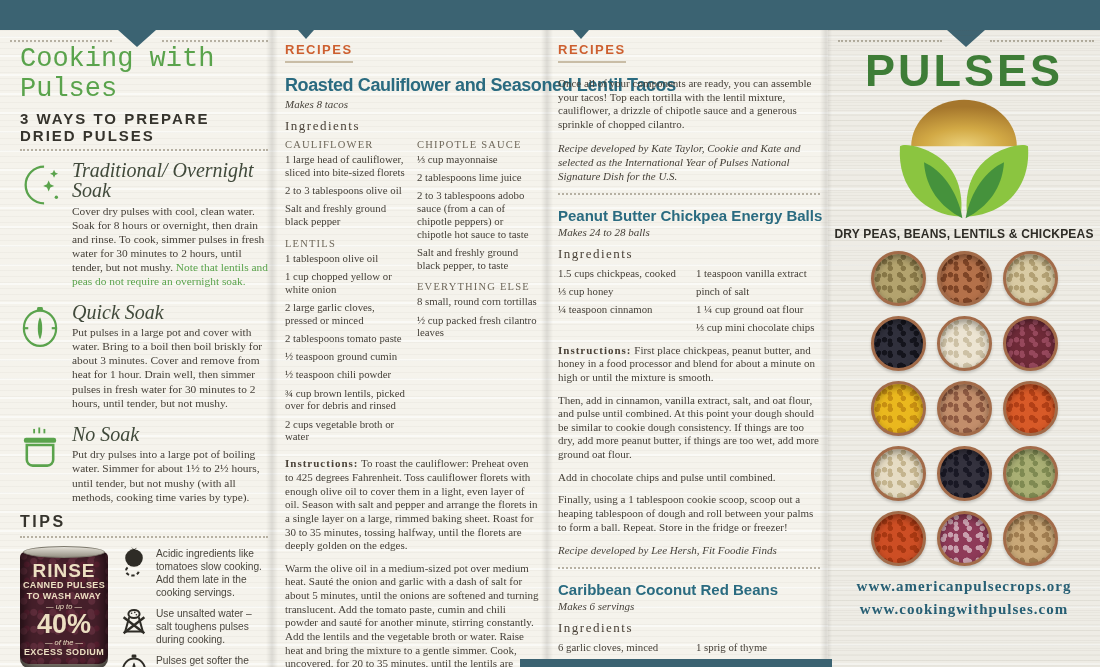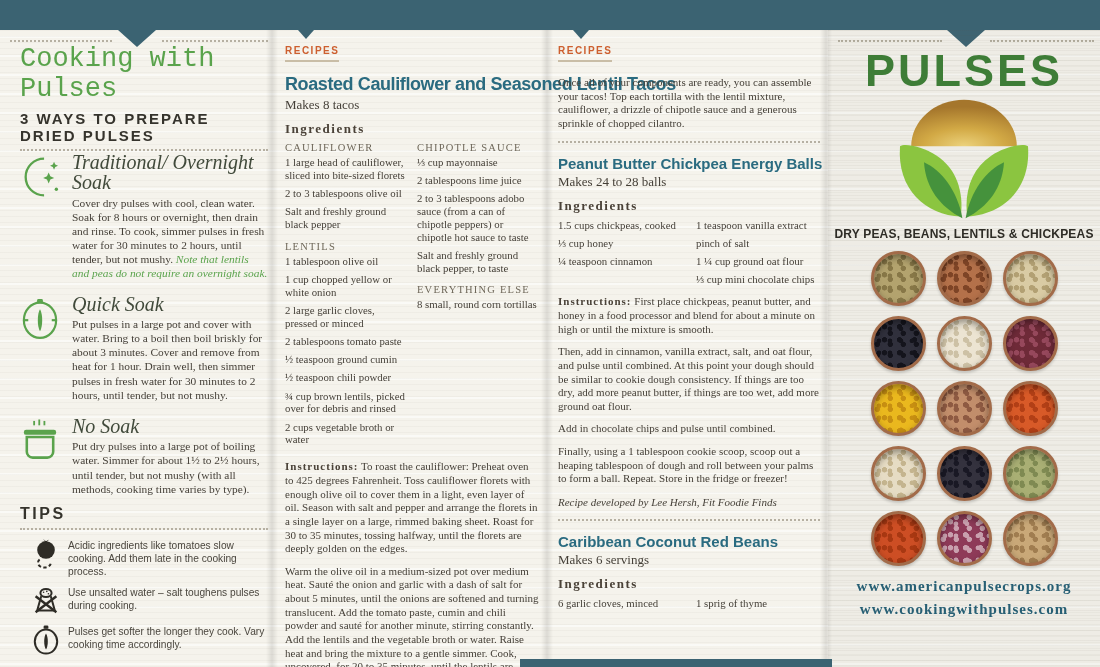--- a/index.html
+++ b/index.html
@@ -27,25 +27,25 @@
     background:rgba(120,110,95,.05);
     background-image:repeating-linear-gradient(180deg, rgba(90,75,60,.05) 0 1px, transparent 1px 5px); }
   .bottom-strip{ position:absolute; left:520px; top:659px; width:312px; height:8px; background:#3b6372; }
 
   
   .panel-left{ position:absolute; left:20px; top:44px; width:248px; }
   .lp-title{ font-size:27px; color:#5aa34c; margin-top:0;font-family:Liberation Mono, monospace; }
   .lp-sub{ font-family:"Liberation Sans",sans-serif; font-size:15px; font-weight:bold; color:#35332c;
     letter-spacing:2px; margin-top:6px; }
   .lp-divider{ border-top:2px dotted #b6b0a2; margin-top:5px; }
-  .method{ position:relative; padding-left:52px; margin-top:1px; }
+  .method{ position:relative; padding-left:52px; margin-top:9px; }
   .method .m-icon{ position:absolute; left:-2px; top:2px; width:46px; height:46px; }
   .m-title{ font-style:italic; font-size:20px; line-height:1.02; color:#414a3b; }
   .m-body{ font-size:11.4px; line-height:1.24; margin-top:3px; }
-  .m-note{ color:#5aa34c; font-style:italic; }
+  .m-note{ color:#5aa34c; }
   .tips-head{ font-family:"Liberation Sans",sans-serif; font-weight:bold; font-size:16px;
     letter-spacing:2.5px; color:#35332c; margin-top:9px; }
   .tips-wrap{ display:flex; margin-top:8px; }
   
   .can{ position:relative; width:88px; height:122px; flex:0 0 88px; }
   .can-top{ position:absolute; left:3px; right:3px; top:0; height:12px; border-radius:50%;
     background:linear-gradient(#e3e0d7,#969184); border:1px solid #7e7a6e; }
   .can-body{ position:absolute; left:0; right:0; top:6px; bottom:0; border-radius:5px 5px 9px 9px;
     background-color:#451f2a;
     background-image:
@@ -62,26 +62,26 @@
   .can-l5{ font-size:27px; font-weight:bold; line-height:1; }
   .tips-list{ flex:1; padding-left:10px; }
   .tip-row{ display:flex; align-items:flex-start; margin-bottom:7px; }
   .tip-icon{ flex:0 0 32px; height:32px; }
   .tip-text{ font-family:"Liberation Sans",sans-serif; font-size:10.2px; line-height:1.28; color:#4a463e; padding-left:6px; padding-top:1px; }
 
   
   .panel2{ position:absolute; left:285px; top:40px; width:254px; }
   .panel3{ position:absolute; left:558px; top:40px; width:262px; }
   .recipes-label{ display:inline-block; font-family:"Liberation Sans",sans-serif; font-weight:bold;
-    font-size:10px; letter-spacing:1.5px; color:#cd5f2f; border-bottom:2px solid #c9bda6; padding-bottom:4px; }
+    font-size:13px; letter-spacing:1.5px; color:#cd5f2f; border-bottom:2px solid #c9bda6; padding-bottom:4px; }
   .r-title{ font-family:"Liberation Sans",sans-serif; font-weight:bold; font-size:18px; letter-spacing:-.4px;
     color:#2a6b80; white-space:nowrap; margin-top:12px; }
   .r-title.wide{ font-size:15px; letter-spacing:0; }
-  .r-yield{ font-size:13px; margin-top:2px; }
-  .ing-label{ font-weight:bold; font-size:13px; letter-spacing:1.5px; color:#4a4238; margin-top:8px; }
+  .r-yield{ font-style:italic; font-size:11px; margin-top:2px; }
+  .ing-label{ font-weight:normal; font-size:13px; letter-spacing:1.5px; color:#4a4238; margin-top:8px; }
   .cols{ display:flex; margin-top:5px; }
   .col1{ width:132px; padding-right:8px; }
   .col2{ width:122px; }
   .gname{ font-size:10.5px; letter-spacing:1.2px; color:#6e6759; margin:10px 0 3px; }
   .gname.first{ margin-top:0; }
   .ing{ font-size:10.8px; line-height:1.18; margin-bottom:5.5px; }
   .body-p{ font-size:11px; line-height:1.24; margin-top:9px; }
   .instr-label{ font-weight:bold; letter-spacing:1px; color:#4a4238; }
   .credit{ font-style:italic; font-size:11px; line-height:1.28; margin-top:9px; }
   .p-divider{ border-top:2px dotted #b6b0a2; margin-top:10px; }
@@ -173,30 +173,42 @@
         </svg>
       </span>
       <div class="m-title">No Soak</div>
       <div class="m-body">Put dry pulses into a large pot of boiling water. Simmer for about 1½ to 2½ hours, until tender, but not mushy (with all methods, cooking time varies by type).</div>
     </div>
 
     <div class="tips-head">TIPS</div>
     <div class="lp-divider"></div>
 
     <div class="tips-wrap">
+      <div class="can">
+        <div class="can-body">
+          <div class="can-l1">RINSE</div>
+          <div class="can-l2">CANNED PULSES</div>
+          <div class="can-l3">TO WASH AWAY</div>
+          <div class="can-l4">— up to —</div>
+          <div class="can-l5">40%</div>
+          <div class="can-l6">— of the —</div>
+          <div class="can-l7">EXCESS SODIUM</div>
+        </div>
+        <div class="can-top"></div>
+      </div>
       <div class="tips-list">
         <div class="tip-row">
           <span class="tip-icon">
             <svg viewBox="0 0 40 40" width="32" height="32">
               <circle cx="20" cy="15" r="11" fill="#2e2c26"></circle>
               <path d="M20 4 l-4 -3 3 3 -5 1 6 1 4 -4 -4 2 Z" fill="#2e2c26"></path>
               <path d="M12 27 a8 6 0 1 0 14 4" fill="none" stroke="#2e2c26" stroke-width="2.5" stroke-dasharray="4 3"></path>
             </svg>
           </span>
-          <span class="tip-text">Acidic ingredients like tomatoes slow cooking. Add them late in the cooking process.</span>
+          <span class="tip-text">Acidic ingredients like tomatoes slow cooking. Add them late in the cooking servings.</span>
         </div>
         <div class="tip-row">
           <span class="tip-icon">
             <svg viewBox="0 0 40 40" width="32" height="32">
               <ellipse cx="20" cy="10" rx="7" ry="5" fill="none" stroke="#2e2c26" stroke-width="2.5"></ellipse>
               <circle cx="17" cy="9" r="1" fill="#2e2c26"></circle>
                 <circle cx="21" cy="8" r="1" fill="#2e2c26"></circle>
                 <circle cx="23" cy="11" r="1" fill="#2e2c26"></circle>
               <path d="M14 14 L9 32 h22 L26 14" fill="none" stroke="#2e2c26" stroke-width="2.5"></path>
               <line x1="7" y1="14" x2="33" y2="34" stroke="#2e2c26" stroke-width="3"></line>
@@ -249,31 +261,33 @@
         <div class="gname first">CHIPOTLE SAUCE</div>
         <div>
             <div class="ing">⅓ cup mayonnaise</div>
             <div class="ing">2 tablespoons lime juice</div>
             <div class="ing">2 to 3 tablespoons adobo sauce (from a can of chipotle peppers) or chipotle hot sauce to taste</div>
             <div class="ing">Salt and freshly ground black pepper, to taste</div>
           </div>
         <div class="gname">EVERYTHING ELSE</div>
         <div>
             <div class="ing">8 small, round corn tortillas</div>
+            <div class="ing">½ cup packed fresh cilantro leaves</div>
           </div>
       </div>
     </div>
     <p class="body-p"><span class="instr-label">Instructions:</span> <span>To roast the cauliflower: Preheat oven to 425 degrees Fahrenheit. Toss cauliflower florets with enough olive oil to cover them in a light, even layer of oil. Season with salt and pepper and arrange the florets in a single layer on a large, rimmed baking sheet. Roast for 30 to 35 minutes, tossing halfway, until the florets are deeply golden on the edges.</span></p>
     <p class="body-p">Warm the olive oil in a medium-sized pot over medium heat. Sauté the onion and garlic with a dash of salt for about 5 minutes, until the onions are softened and turning translucent. Add the tomato paste, cumin and chili powder and sauté for another minute, stirring constantly. Add the lentils and the vegetable broth or water. Raise heat and bring the mixture to a gentle simmer. Cook, uncovered, for 20 to 35 minutes, until the lentils are tender and cooked through. Reduce heat as necessary to maintain a gentle simmer.</p>
     
   </div>
 
   <div class="panel3">
     <span class="recipes-label">RECIPES</span>
     <p class="body-p" style="margin-top:14px;">Once all of your components are ready, you can assemble your tacos! Top each tortilla with the lentil mixture, cauliflower, a drizzle of chipotle sauce and a generous sprinkle of chopped cilantro.</p>
+    <p class="credit">Recipe developed by Kate Taylor, Cookie and Kate and selected as the International Year of Pulses National Signature Dish for the U.S.</p>
     <div class="p-divider"></div>
 
     <div class="r-title wide">Peanut Butter Chickpea Energy Balls</div>
     <div class="r-yield">Makes 24 to 28 balls</div>
     <div class="ing-label">Ingredients</div>
     <div class="cols">
       <div class="col1" style="width:138px;">
         <div>
             <div class="ing">1.5 cups chickpeas, cooked</div>
             <div class="ing">⅓ cup honey</div>

